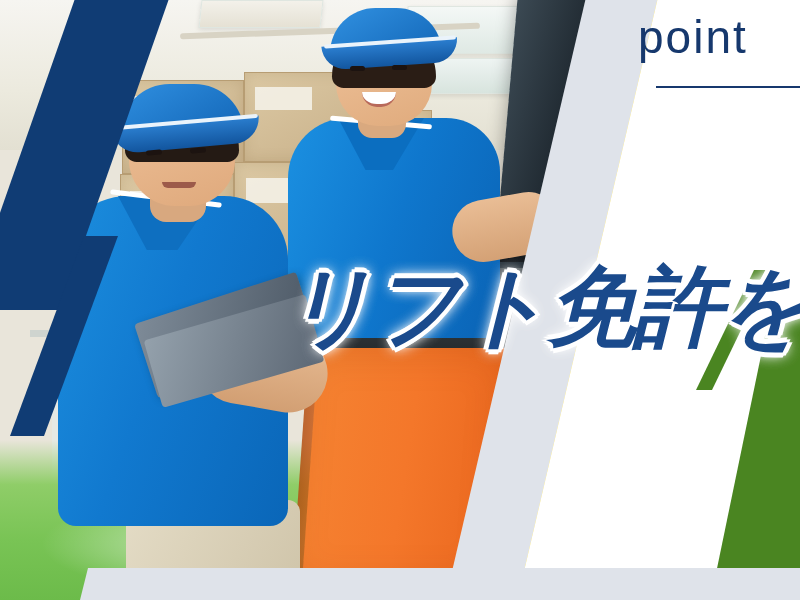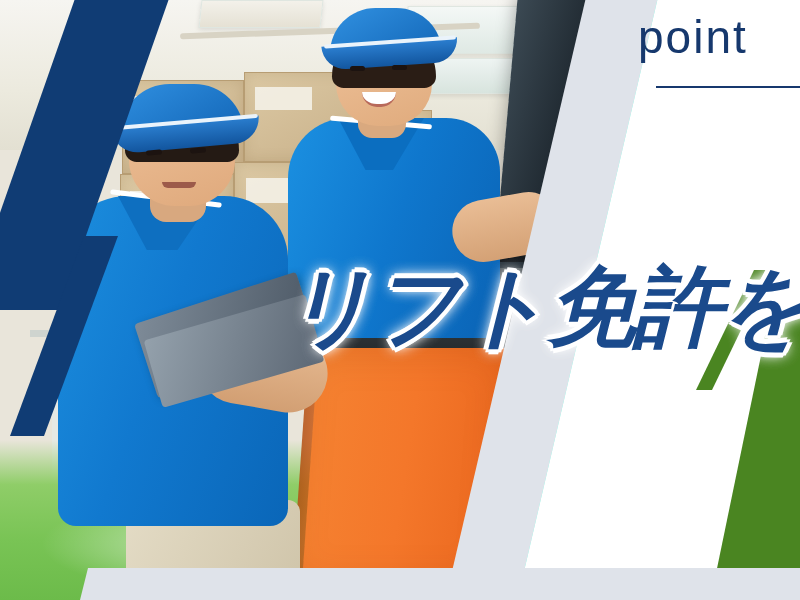--- a/index.html
+++ b/index.html
@@ -2,21 +2,21 @@
 <html><head>
 <meta charset="utf-8">
 <style>
   html,body{margin:0;padding:0;background:#fff;}
   body{font-family:"Liberation Sans",sans-serif;}
 
   #banner{
     position:relative;
     width:800px;height:600px;
     overflow:hidden;
-    background:#5eead4;
+    background:#fde047;
   }
 
   
   .photo-clip{
     position:absolute;
     left:0;top:0;width:660px;height:600px;
     -webkit-clip-path:polygon(0 0, 600px 0, 455px 600px, 0 600px);
     clip-path:polygon(0 0, 600px 0, 455px 600px, 0 600px);
     overflow:hidden;
   }

